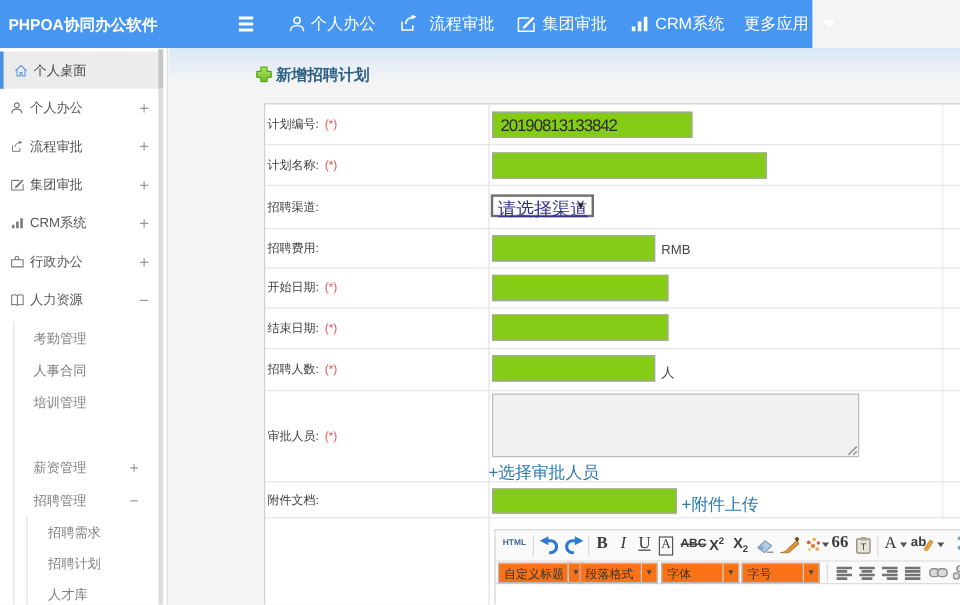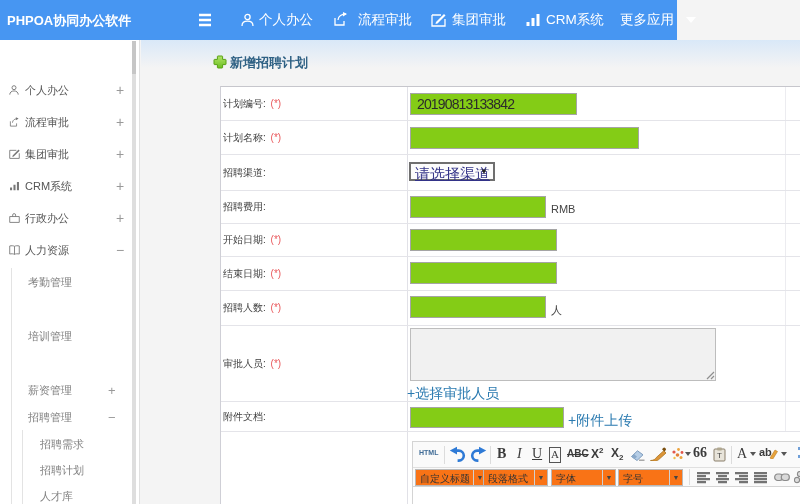--- a/index.html
+++ b/index.html
@@ -95,20 +95,26 @@
 
   <svg class="abs" style="left:525px;top:13px" width="16" height="14" viewBox="0 0 16 14">
       <path d="M1.5 13V9h3v4zM6.5 13V5h3v8zM11.5 13V1h3v12z" fill="#fff"></path>
     </svg>
   <div class="nav-item" style="left:546px">CRM系统</div>
   <div class="nav-item" style="left:620px">更多应用</div>
   <div class="abs" style="left:686px;top:17px;width:0;height:0;border-left:5px solid transparent;border-right:5px solid transparent;border-top:6px solid #fff"></div>
 </div>
 
 <div id="sidebar">
+  <div class="m1 active" style="top:3px;height:31px;color:#444">
+    <svg width="11" height="12" viewBox="0 0 15 14">
+        <path d="M1 7L7.5 1 14 7M3 6v7h3.5v-4h2v4H12V6" fill="none" stroke="#5596e0" stroke-width="1.2"></path>
+      </svg>
+    <span class="txt">个人桌面</span>
+  </div>
   <div class="m1" style="top:34px">
     <svg width="10" height="12" viewBox="0 0 13 14">
         <circle cx="6.5" cy="4" r="2.6" fill="none" stroke="#777" stroke-width="1.2"></circle>
         <path d="M1 13c0-3 2.4-4.8 5.5-4.8S12 10 12 13" fill="none" stroke="#777" stroke-width="1.2"></path>
       </svg>
     <span class="txt">个人办公</span>
       <span class="plus">+</span>
   </div>
   <div class="m1" style="top:66px">
     <svg width="11" height="12" viewBox="0 0 16 14">
@@ -143,20 +149,23 @@
   </div>
   <div class="m1" style="top:194px">
     <svg width="11" height="12" viewBox="0 0 15 14">
         <path d="M7.5 2C6 1 3 1 1 1.5v11C3 12 6 12 7.5 13c1.5-1 4.5-1 6.5-.5v-11C12 1 9 1 7.5 2zM7.5 2v11" fill="none" stroke="#777" stroke-width="1.2"></path>
       </svg>
     <span class="txt">人力资源</span>
       <span class="plus">−</span>
   </div>
   <div class="m2" style="top:228px">
       <span class="txt">考勤管理</span>
+    </div>
+  <div class="m2" style="top:255px">
+      <span class="txt">人事合同</span>
     </div>
   <div class="m2" style="top:282px">
       <span class="txt">培训管理</span>
     </div>
   <div class="m2" style="top:336px">
       <span class="txt">薪资管理</span>
       <span class="pm">+</span>
     </div>
   <div class="m2" style="top:363px">
       <span class="txt">招聘管理</span>

